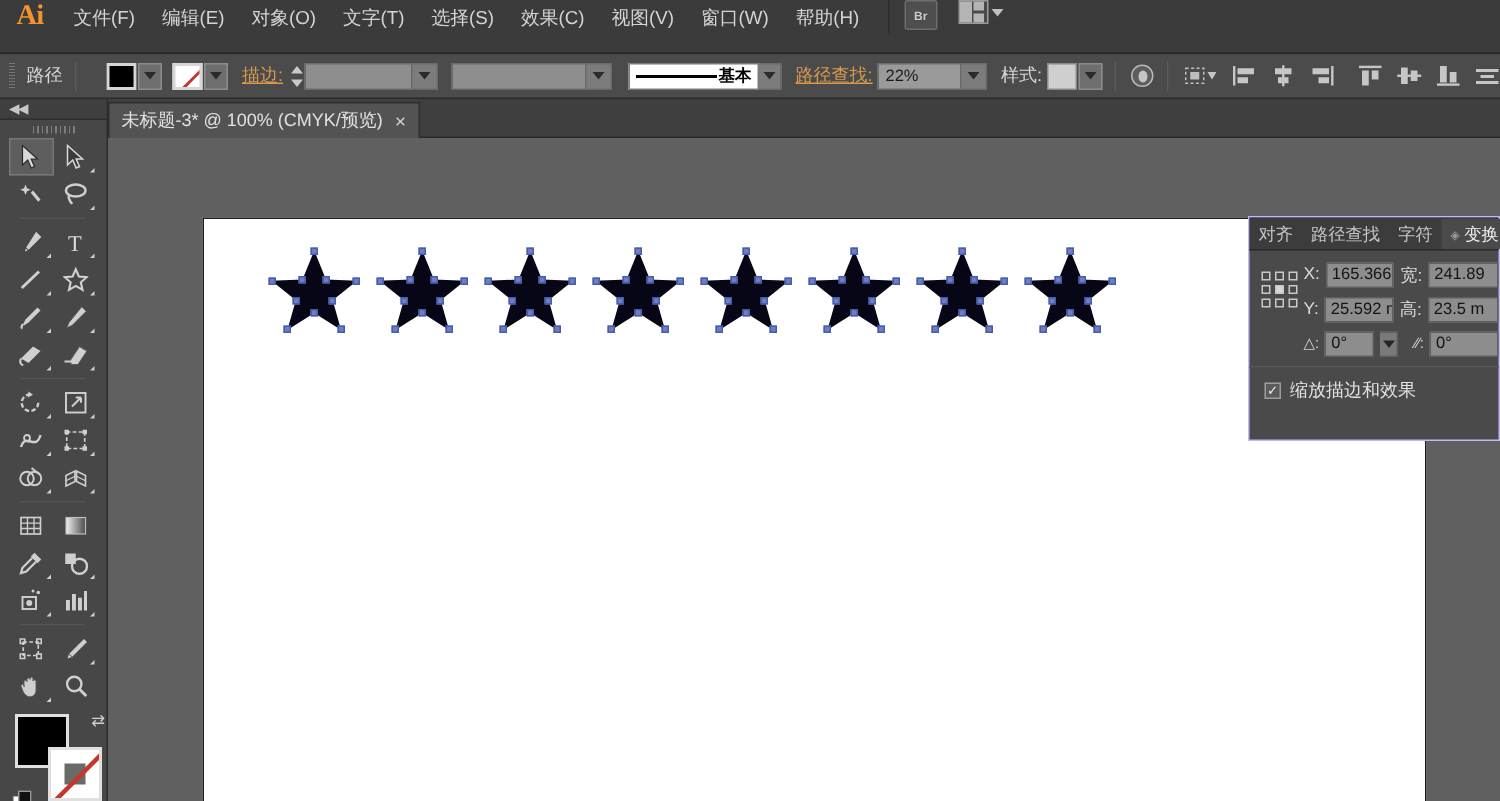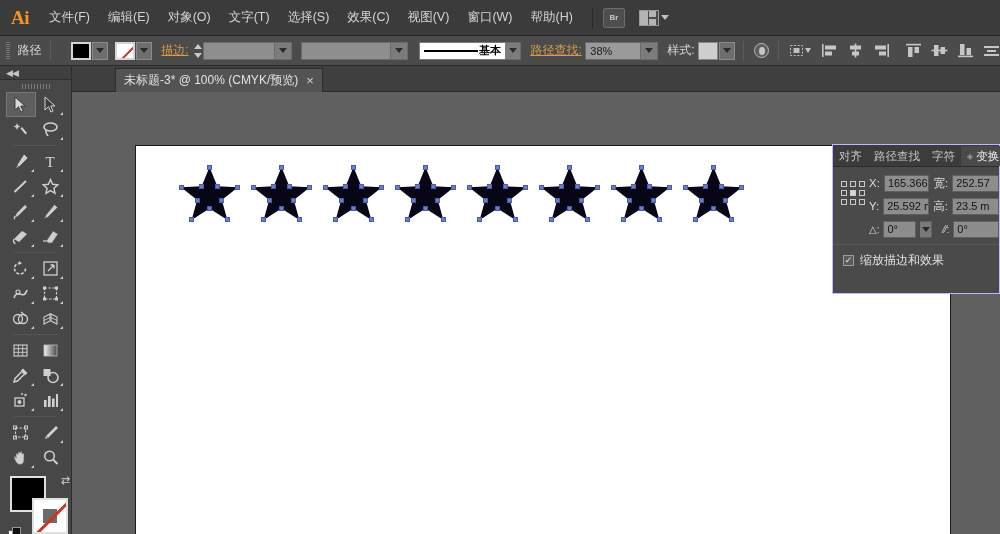--- a/index.html
+++ b/index.html
@@ -10,21 +10,21 @@
     overflow: hidden;
     -webkit-font-smoothing: antialiased;
   }
   #app { position: relative; width: 1000px; height: 534px; }
 
   
   .menubar {
     position: absolute; left: 0; top: 0; width: 1000px; height: 36px;
     background: #3b3b3b;
     border-bottom: 1px solid #242424;
-    display: flex; align-items: center;
+    display: flex; align-items: flex-start;
   }
   .ai-logo {
     width: 40px; text-align: center;
     color: #f5922c; font-size: 19px; font-weight: bold;
     font-family: "Liberation Serif", serif;
     letter-spacing: -0.5px;
   }
   .menu-item {
     color: #d4d4d4; font-size: 12.5px;
     padding: 4px 9px; white-space: nowrap;
@@ -137,21 +137,21 @@
   
   .tabbar {
     position: absolute; left: 0; top: 66px; width: 1000px; height: 26px;
     background: #3f3f3f; border-bottom: 1px solid #2a2a2a;
   }
   .doc-tab {
     position: absolute; left: 72px; top: 2px; height: 24px;
     background: #535353; border: 1px solid #2d2d2d; border-bottom: none;
     display: flex; align-items: center; gap: 8px;
     padding: 0 8px;
-    color: #e2e2e2; font-size: 12px; white-space: nowrap; margin-left: 43px;
+    color: #e2e2e2; font-size: 12px; white-space: nowrap;
   }
   .tab-close { color: #cfcfcf; font-size: 13px; }
 
   
   .toolpanel {
     position: absolute; left: 0; top: 66px; width: 72px; height: 468px;
     background: #474747; border-right: 1px solid #2c2c2c;
   }
   .tp-header {
     height: 14px; background:#3f3f3f; display:flex;align-items:center;
@@ -352,21 +352,21 @@
       <span>基本</span>
     </div>
     <div class="field-drop">
         <div class="caret-dn"></div>
       </div>
     <div style="width:10px"></div>
 
     <div class="cb-label orange">路径查找:</div>
     <div style="width:4px"></div>
     <div style="display:flex">
-      <div class="field opacity">38%</div>
+      <div class="field opacity">22%</div>
       <div class="field-drop">
           <div class="caret-dn"></div>
         </div>
     </div>
     <div style="width:10px"></div>
 
     <div class="cb-label">样式:</div>
     <div style="width:4px"></div>
     <div style="display:flex;align-items:center;gap:1px">
       <div class="swatch style"></div>
@@ -849,21 +849,21 @@
         <i></i>
         <i></i>
         <i></i>
         <i></i>
       </div>
 
       <div class="tf-row">
         <span class="tf-lab">X:</span>
         <span class="tf-field">165.366</span>
         <span class="tf-lab" style="width:20px">宽:</span>
-        <span class="tf-field wide">252.57</span>
+        <span class="tf-field wide">241.89</span>
       </div>
 
       <div class="tf-row">
         <span class="tf-lab">Y:</span>
         <span class="tf-field">25.592 m</span>
         <span class="tf-lab" style="width:20px">高:</span>
         <span class="tf-field wide">23.5 m</span>
       </div>
 
       <div class="tf-row" style="margin-left:36px">

